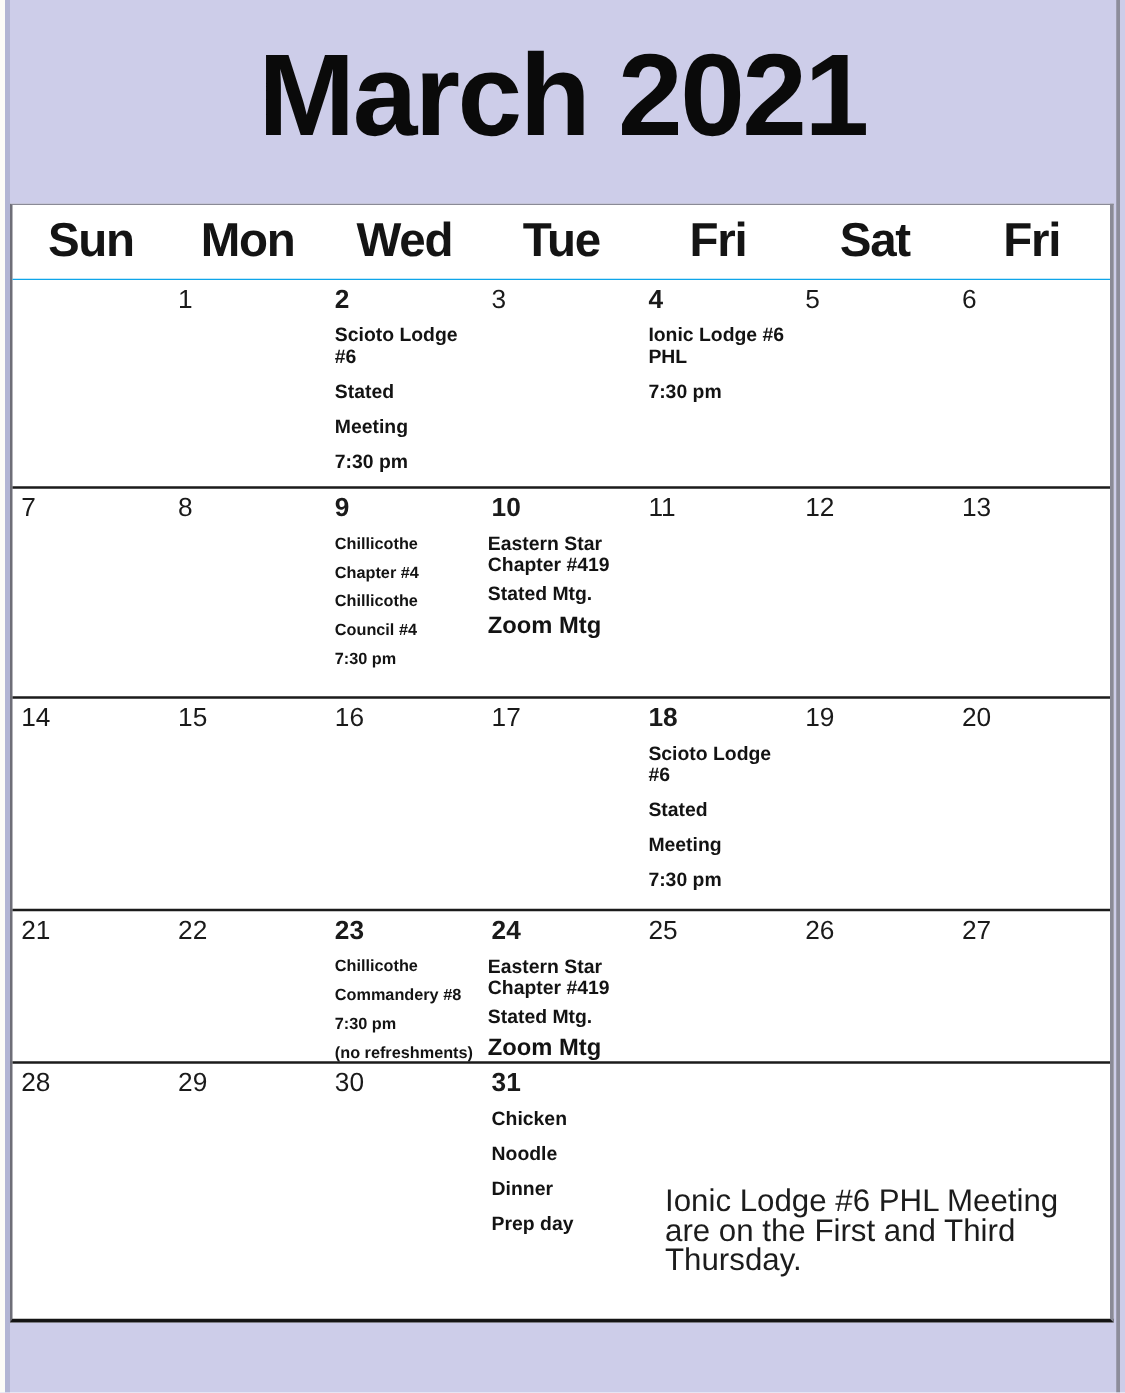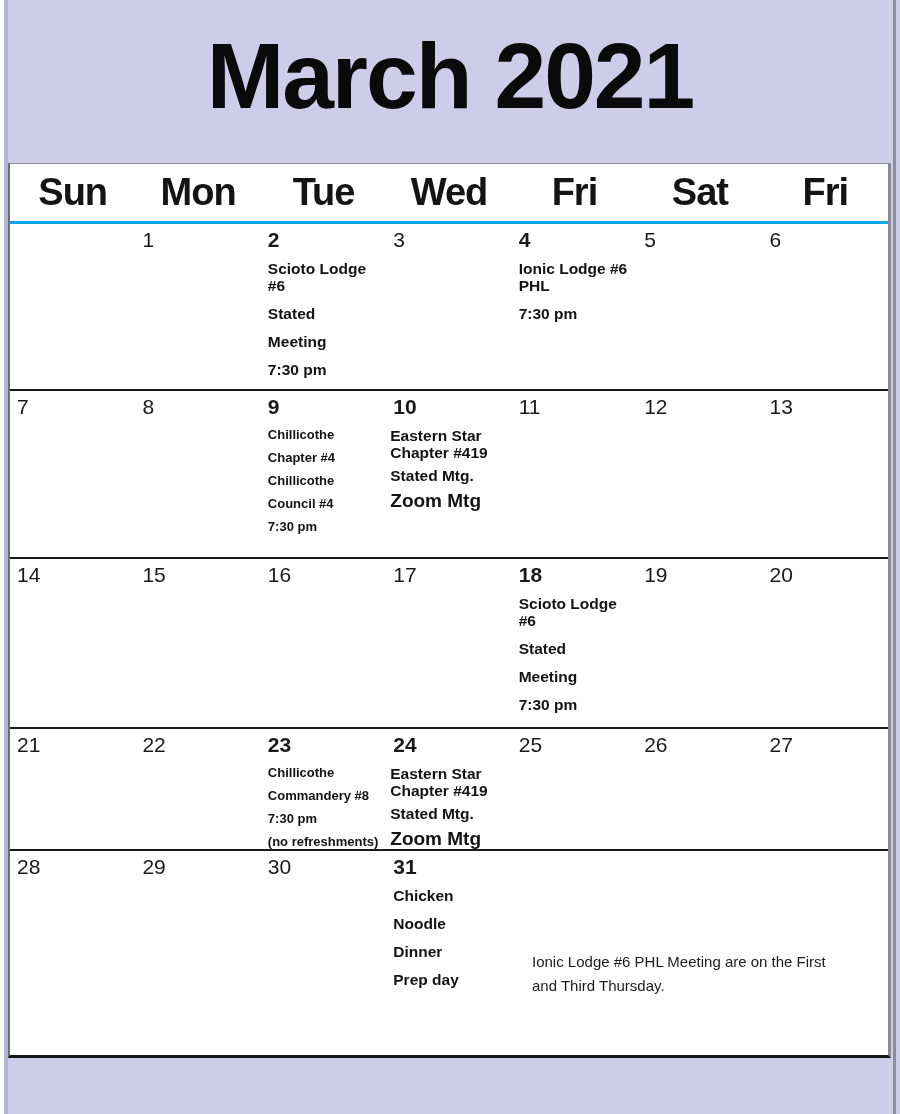--- a/index.html
+++ b/index.html
@@ -28,21 +28,21 @@
     position:absolute;left:8px;top:163px;width:883px;height:895px;
     background:#ffffff;box-sizing:border-box;
     border-top:1px solid #8a8a96;
     border-left:2px solid #6e6e78;
     border-right:3px solid #8a8a96;
     border-bottom:3px solid #141414;
     display:flex;flex-direction:column;
   }
   .dow-row{
     height:60px;box-sizing:border-box;
-    border-bottom:3px solid #0ea5e9;
+    border-bottom:1px solid #0ea5e9;
     display:grid;grid-template-columns:repeat(7,1fr);
     align-items:center;
   }
   .dow{
     text-align:center;font-size:38px;font-weight:600;
     letter-spacing:-1px;color:#141414;
   }
   .week-row{
     display:grid;grid-template-columns:repeat(7,1fr);
     box-sizing:border-box;position:relative;
@@ -60,40 +60,40 @@
   .events.md{font-size:15.5px;}
   .events.sm{font-size:13px;}
   .evt{margin-top:11px;line-height:17px;}
   .events.sm .evt{margin-top:9px;line-height:14px;}
   .events.tight .evt{margin-top:6px;}
   .evt:first-child{margin-top:0;}
   .evt.lg{font-size:19px;line-height:21px;}
 
   .footnote{
     position:absolute;left:522px;top:786px;width:322px;
-    font-size:15px;line-height:23.5px;font-weight:400;color:#1c1c1c;
+    font-size:25px;line-height:23.5px;font-weight:400;color:#1c1c1c;
   }
 </style>
 </head>
 <body>
 
 <div class="edge-white"></div>
 <div class="edge-left-line"></div>
 <div class="edge-right-line"></div>
 
 <div class="title-wrap">
   <div class="title">March 2021</div>
 </div>
 
 <div class="cal-box">
   <div class="dow-row">
       <div class="dow">Sun</div>
       <div class="dow">Mon</div>
+      <div class="dow">Wed</div>
       <div class="dow">Tue</div>
-      <div class="dow">Wed</div>
       <div class="dow">Fri</div>
       <div class="dow">Sat</div>
       <div class="dow">Fri</div>
     </div>
   <div style="display:contents" id="grid"><div class="week-row w1">
         <div class="day-cell"></div>
         <div class="day-cell">
           <div class="day-num">1</div>
         </div>
         <div class="day-cell">

